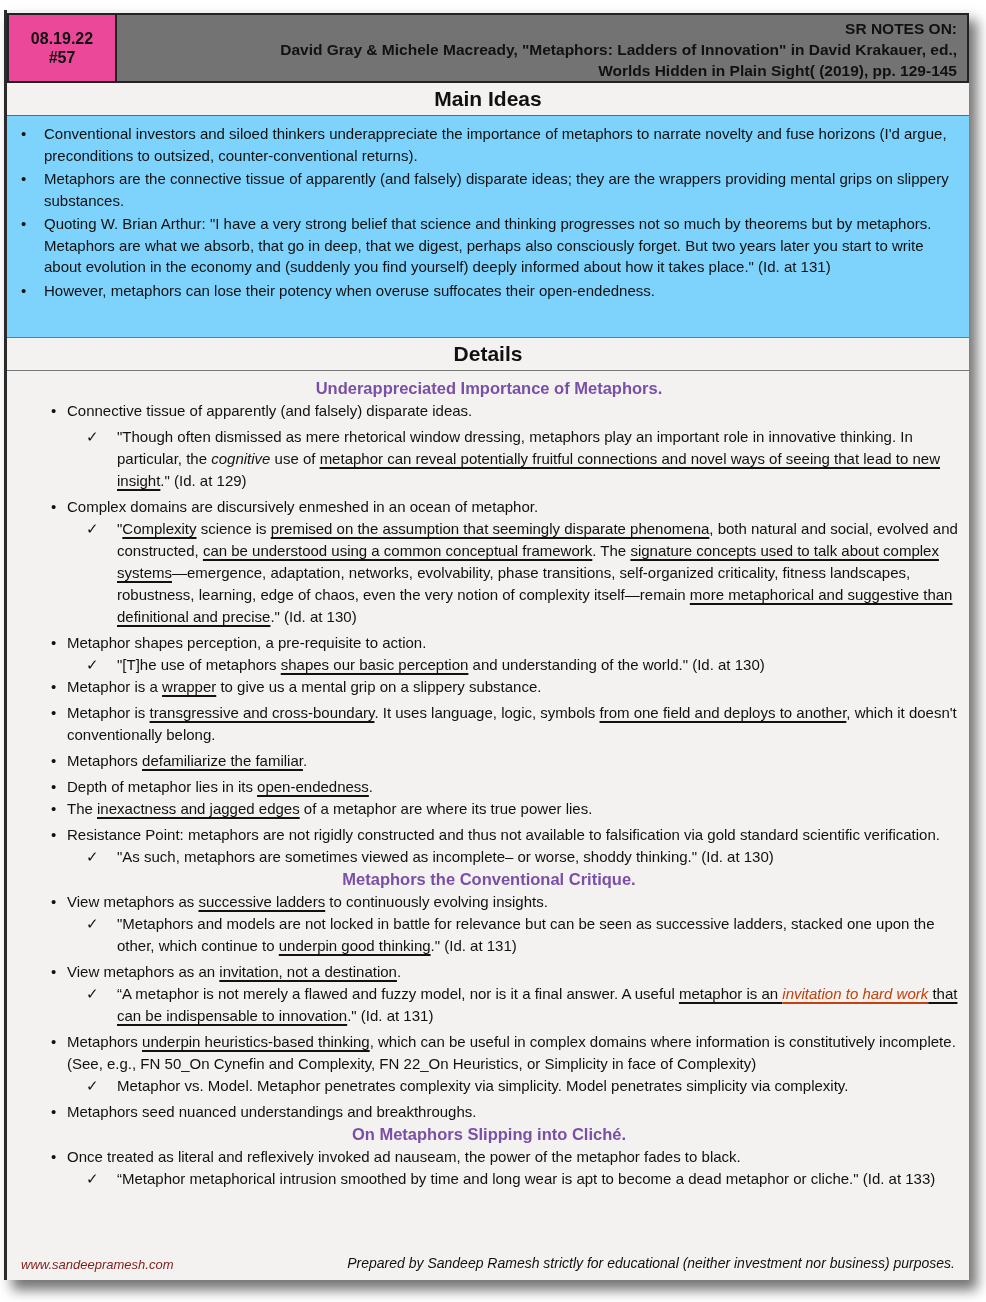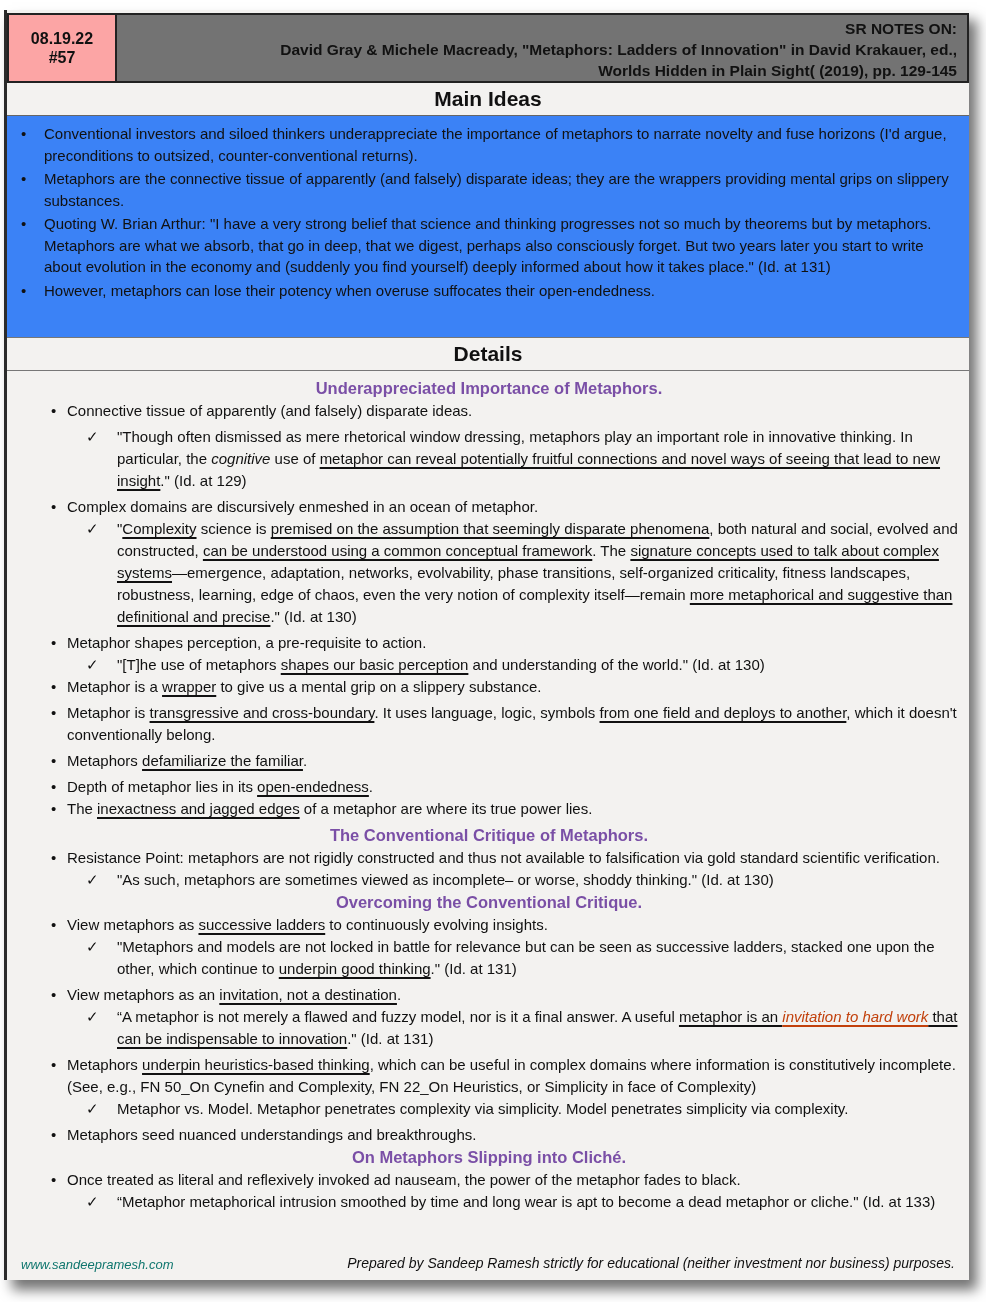--- a/index.html
+++ b/index.html
@@ -13,50 +13,50 @@
     border-left:3px solid #2b2b2b;
     box-shadow: 8px 10px 12px rgba(0,0,0,0.55);
   }
   .header {
     position:absolute; left:0; top:3px; width:962px; height:70px;
     display:flex; border:2px solid #222; box-sizing:border-box;
   }
   .hdr-left {
     width:106px; border-right:2px solid #222; display:flex; flex-direction:column;
     align-items:center; justify-content:center; font-weight:bold; font-size:16px; line-height:19px;
-    background:#fca5a5;
+    background:#ec4899;
   }
   .hdr-right {
     flex:1; background:#737373; text-align:right; padding:3px 10px 0 0;
     font-weight:bold; font-size:15.5px; line-height:21px;
   }
   .band-title {
     position:absolute; left:0; width:962px; text-align:center; font-weight:bold; font-size:21px;
     border-bottom:1.5px solid #666; box-sizing:border-box;
   }
   .main-ideas-title { top:74px; height:32px; line-height:30px; }
   .main-ideas {
-    position:absolute; left:0; top:106px; width:962px; height:222px; background:#3b82f6;
+    position:absolute; left:0; top:106px; width:962px; height:222px; background:#7dd3fc;
     box-sizing:border-box; padding:7px 14px 0 12px;
     border-bottom:1.5px solid #777;
   }
   .main-ideas ul { margin:0; padding:0; list-style:none; }
   .main-ideas li { position:relative; padding-left:25px; font-size:15px; line-height:21.5px; margin-bottom:2px; }
   .main-ideas li::before { content:"•"; position:absolute; left:2px; top:0; }
   .details-title { top:329px; height:32px; line-height:30px; border-bottom:1.5px solid #777; }
   .details { position:absolute; left:12px; top:367px; width:940px; }
   .sec-title { color:#7a4fa6; font-weight:bold; font-size:16.5px; line-height:23px;text-align:center; }
   .b1 { position:relative; padding-left:48px; font-size:15px; line-height:22px; }
   .b1::before { content:"•"; position:absolute; left:32px; top:0; }
   .b2 { position:relative; padding-left:98px; font-size:15px; line-height:22px; }
   .b2 .chk { position:absolute; left:67px; top:0; }
   .u { text-decoration:underline; text-decoration-thickness:2px; text-underline-offset:3px; }
   .purple-it { color:#c2410c; font-style:italic; text-decoration:underline; text-decoration-thickness:2px; text-underline-offset:3px; }
   .it { font-style:italic; }
-  .footer-left { position:absolute; left:14px; top:1247px; color:#0f766e; font-style:italic; font-size:13px; }
+  .footer-left { position:absolute; left:14px; top:1247px; color:#7f1d1d; font-style:italic; font-size:13px; }
   .footer-right { position:absolute; right:14px; top:1245px; font-style:italic; font-size:14px; }
   .sp4 { margin-bottom:4px; }
 </style>
 </head>
 <body>
 
 <div class="page">
 
   <div class="header">
     <div class="hdr-left">
@@ -110,28 +110,27 @@
     <div class="b1 sp4">
       <span>Metaphors </span><span class="u">defamiliarize the familiar</span><span>.</span>
     </div>
     <div class="b1">
       <span>Depth of metaphor lies in its </span><span class="u">open-endedness</span><span>.</span>
     </div>
     <div class="b1 sp4">
       <span>The </span><span class="u">inexactness and jagged edges</span><span> of a metaphor are where its true power lies.</span>
     </div>
 
-    <div class="sec-title">The Conventional Critique of Metaphors.</div>
     <div class="b1">Resistance Point: metaphors are not rigidly constructed and thus not available to falsification via gold standard scientific verification.</div>
     <div class="b2">
       <span class="chk">✓</span>
       <span>"As such, metaphors are sometimes viewed as incomplete– or worse, shoddy thinking." (Id. at 130)</span>
     </div>
 
-    <div class="sec-title">Overcoming the Conventional Critique.</div>
+    <div class="sec-title">Metaphors the Conventional Critique.</div>
     <div class="b1">
       <span>View metaphors as </span><span class="u">successive ladders</span><span> to continuously evolving insights.</span>
     </div>
     <div class="b2 sp4">
       <span class="chk">✓</span>
       <span>"Metaphors and models are not locked in battle for relevance but can be seen as successive ladders, stacked one upon the other, which continue to </span><span class="u">underpin good thinking</span><span>." (Id. at 131)</span>
     </div>
     <div class="b1">
       <span>View metaphors as an </span><span class="u">invitation, not a destination</span><span>.</span>
     </div>

